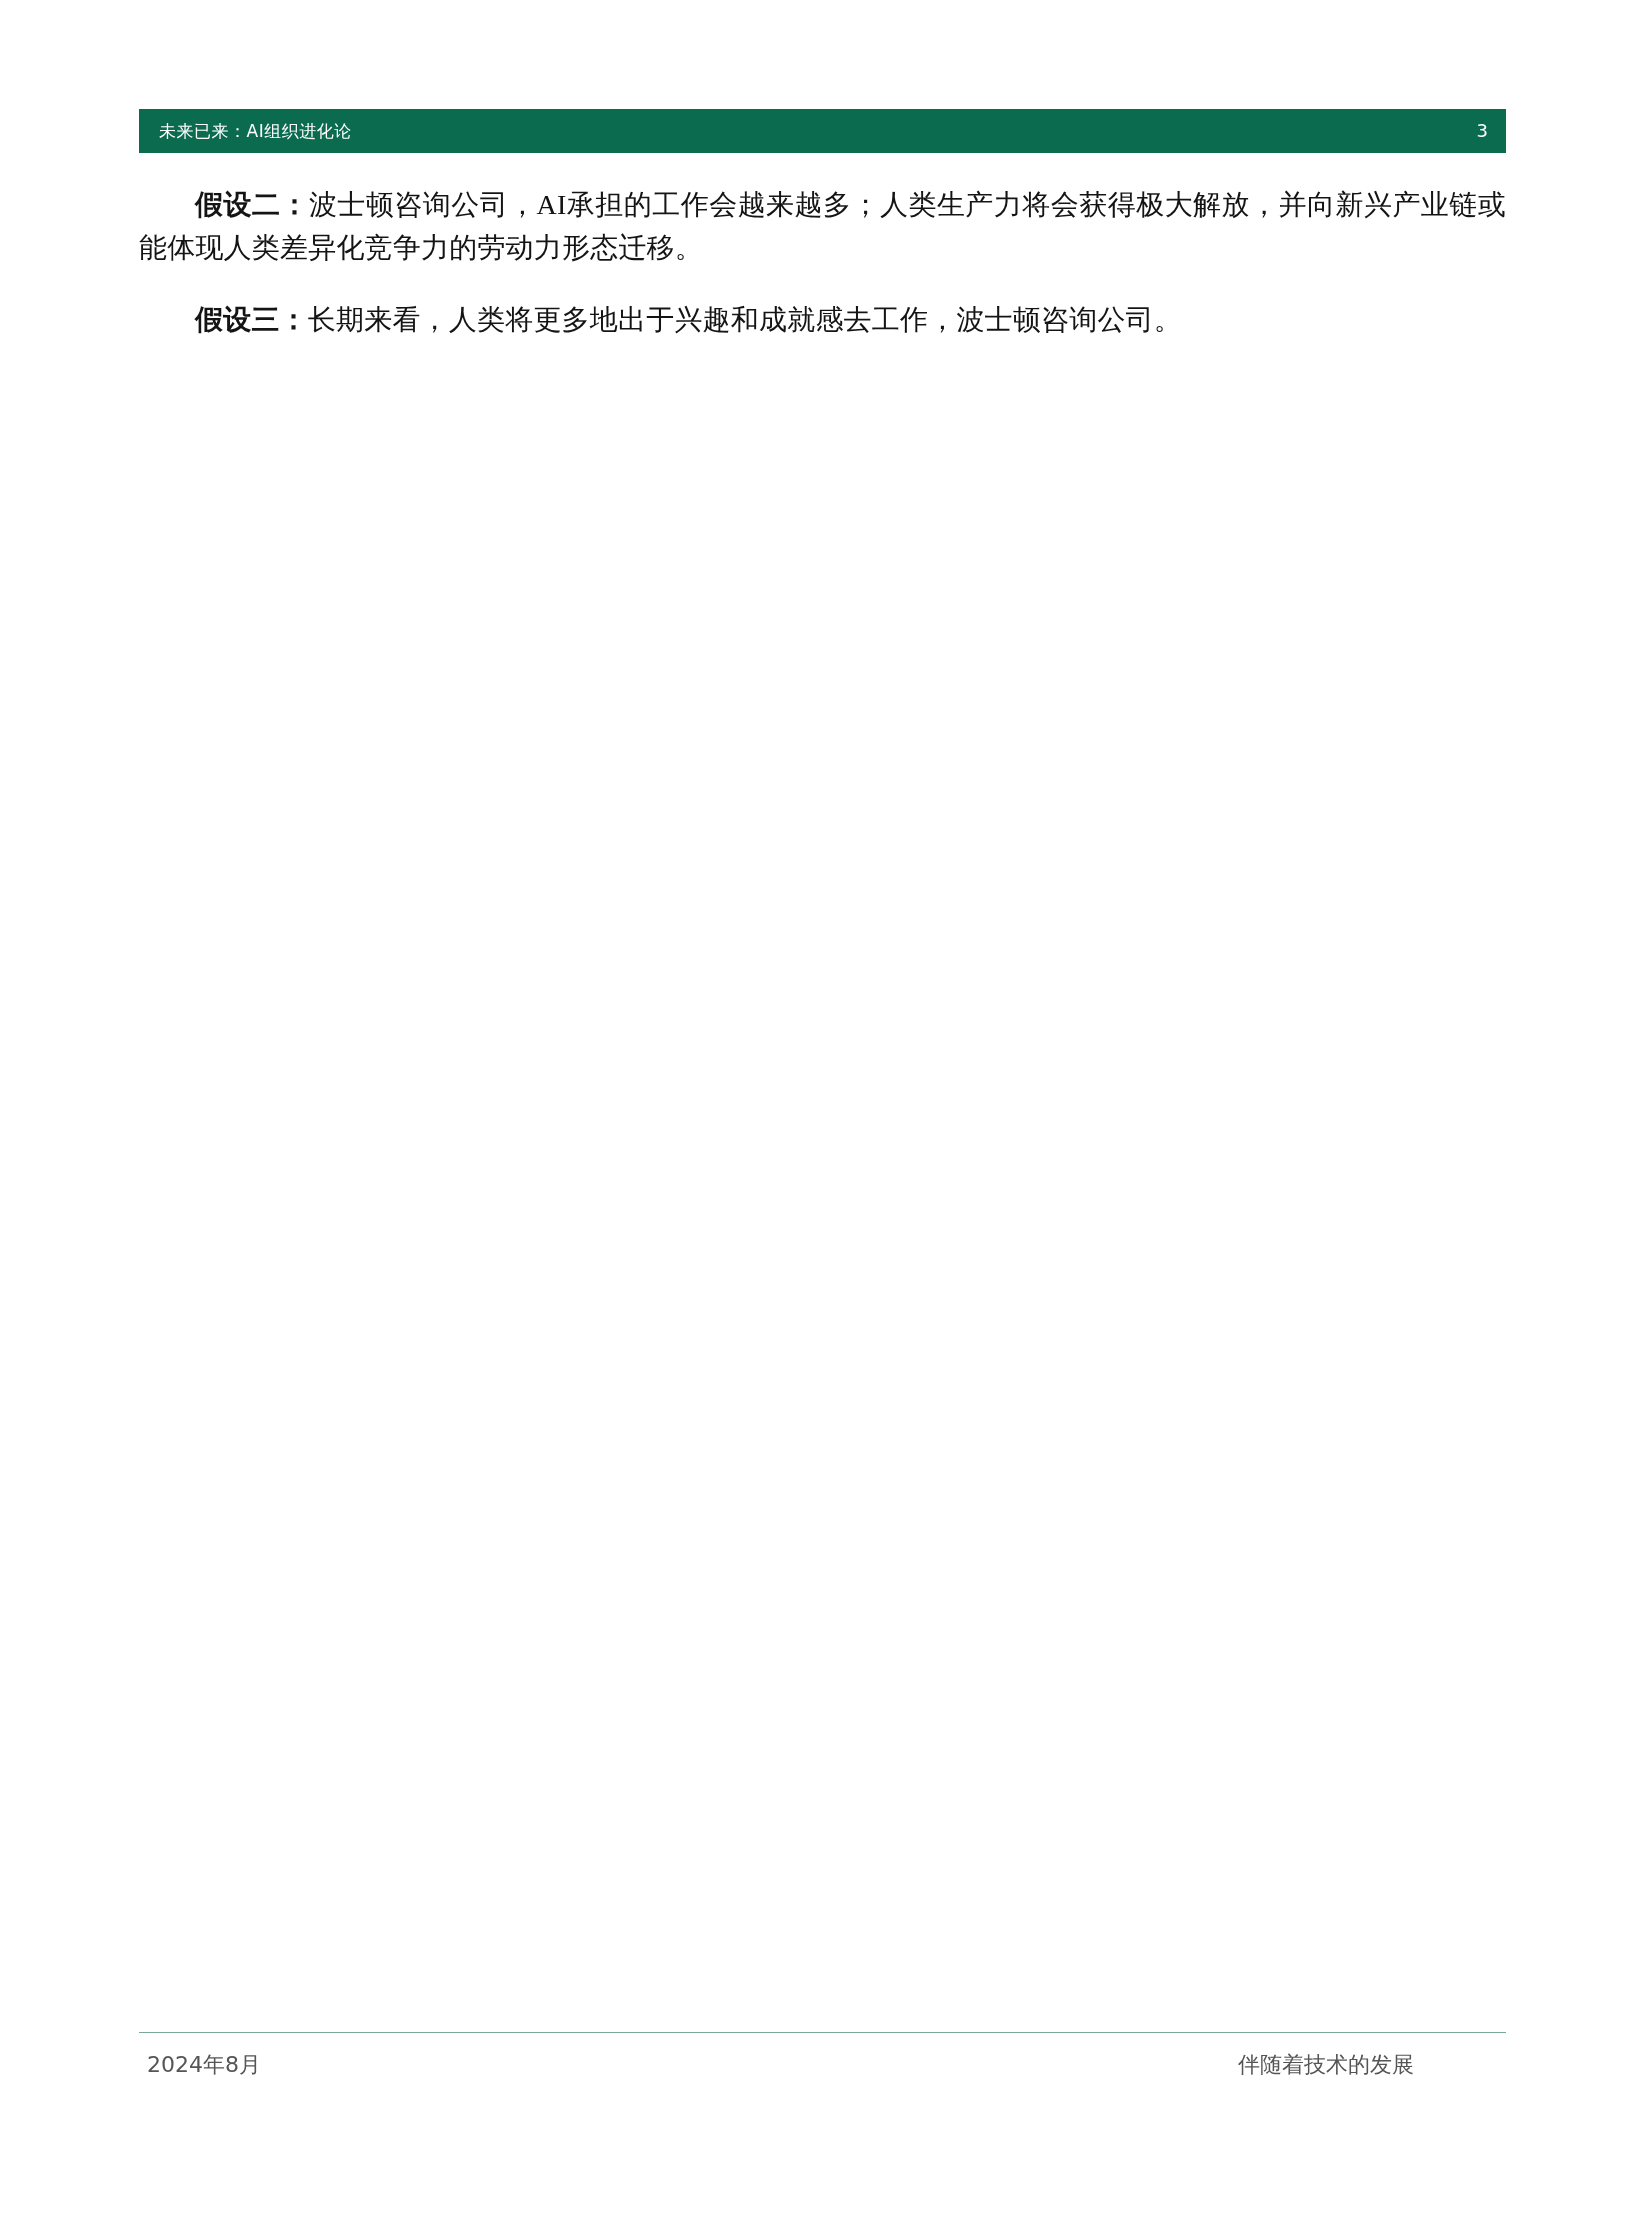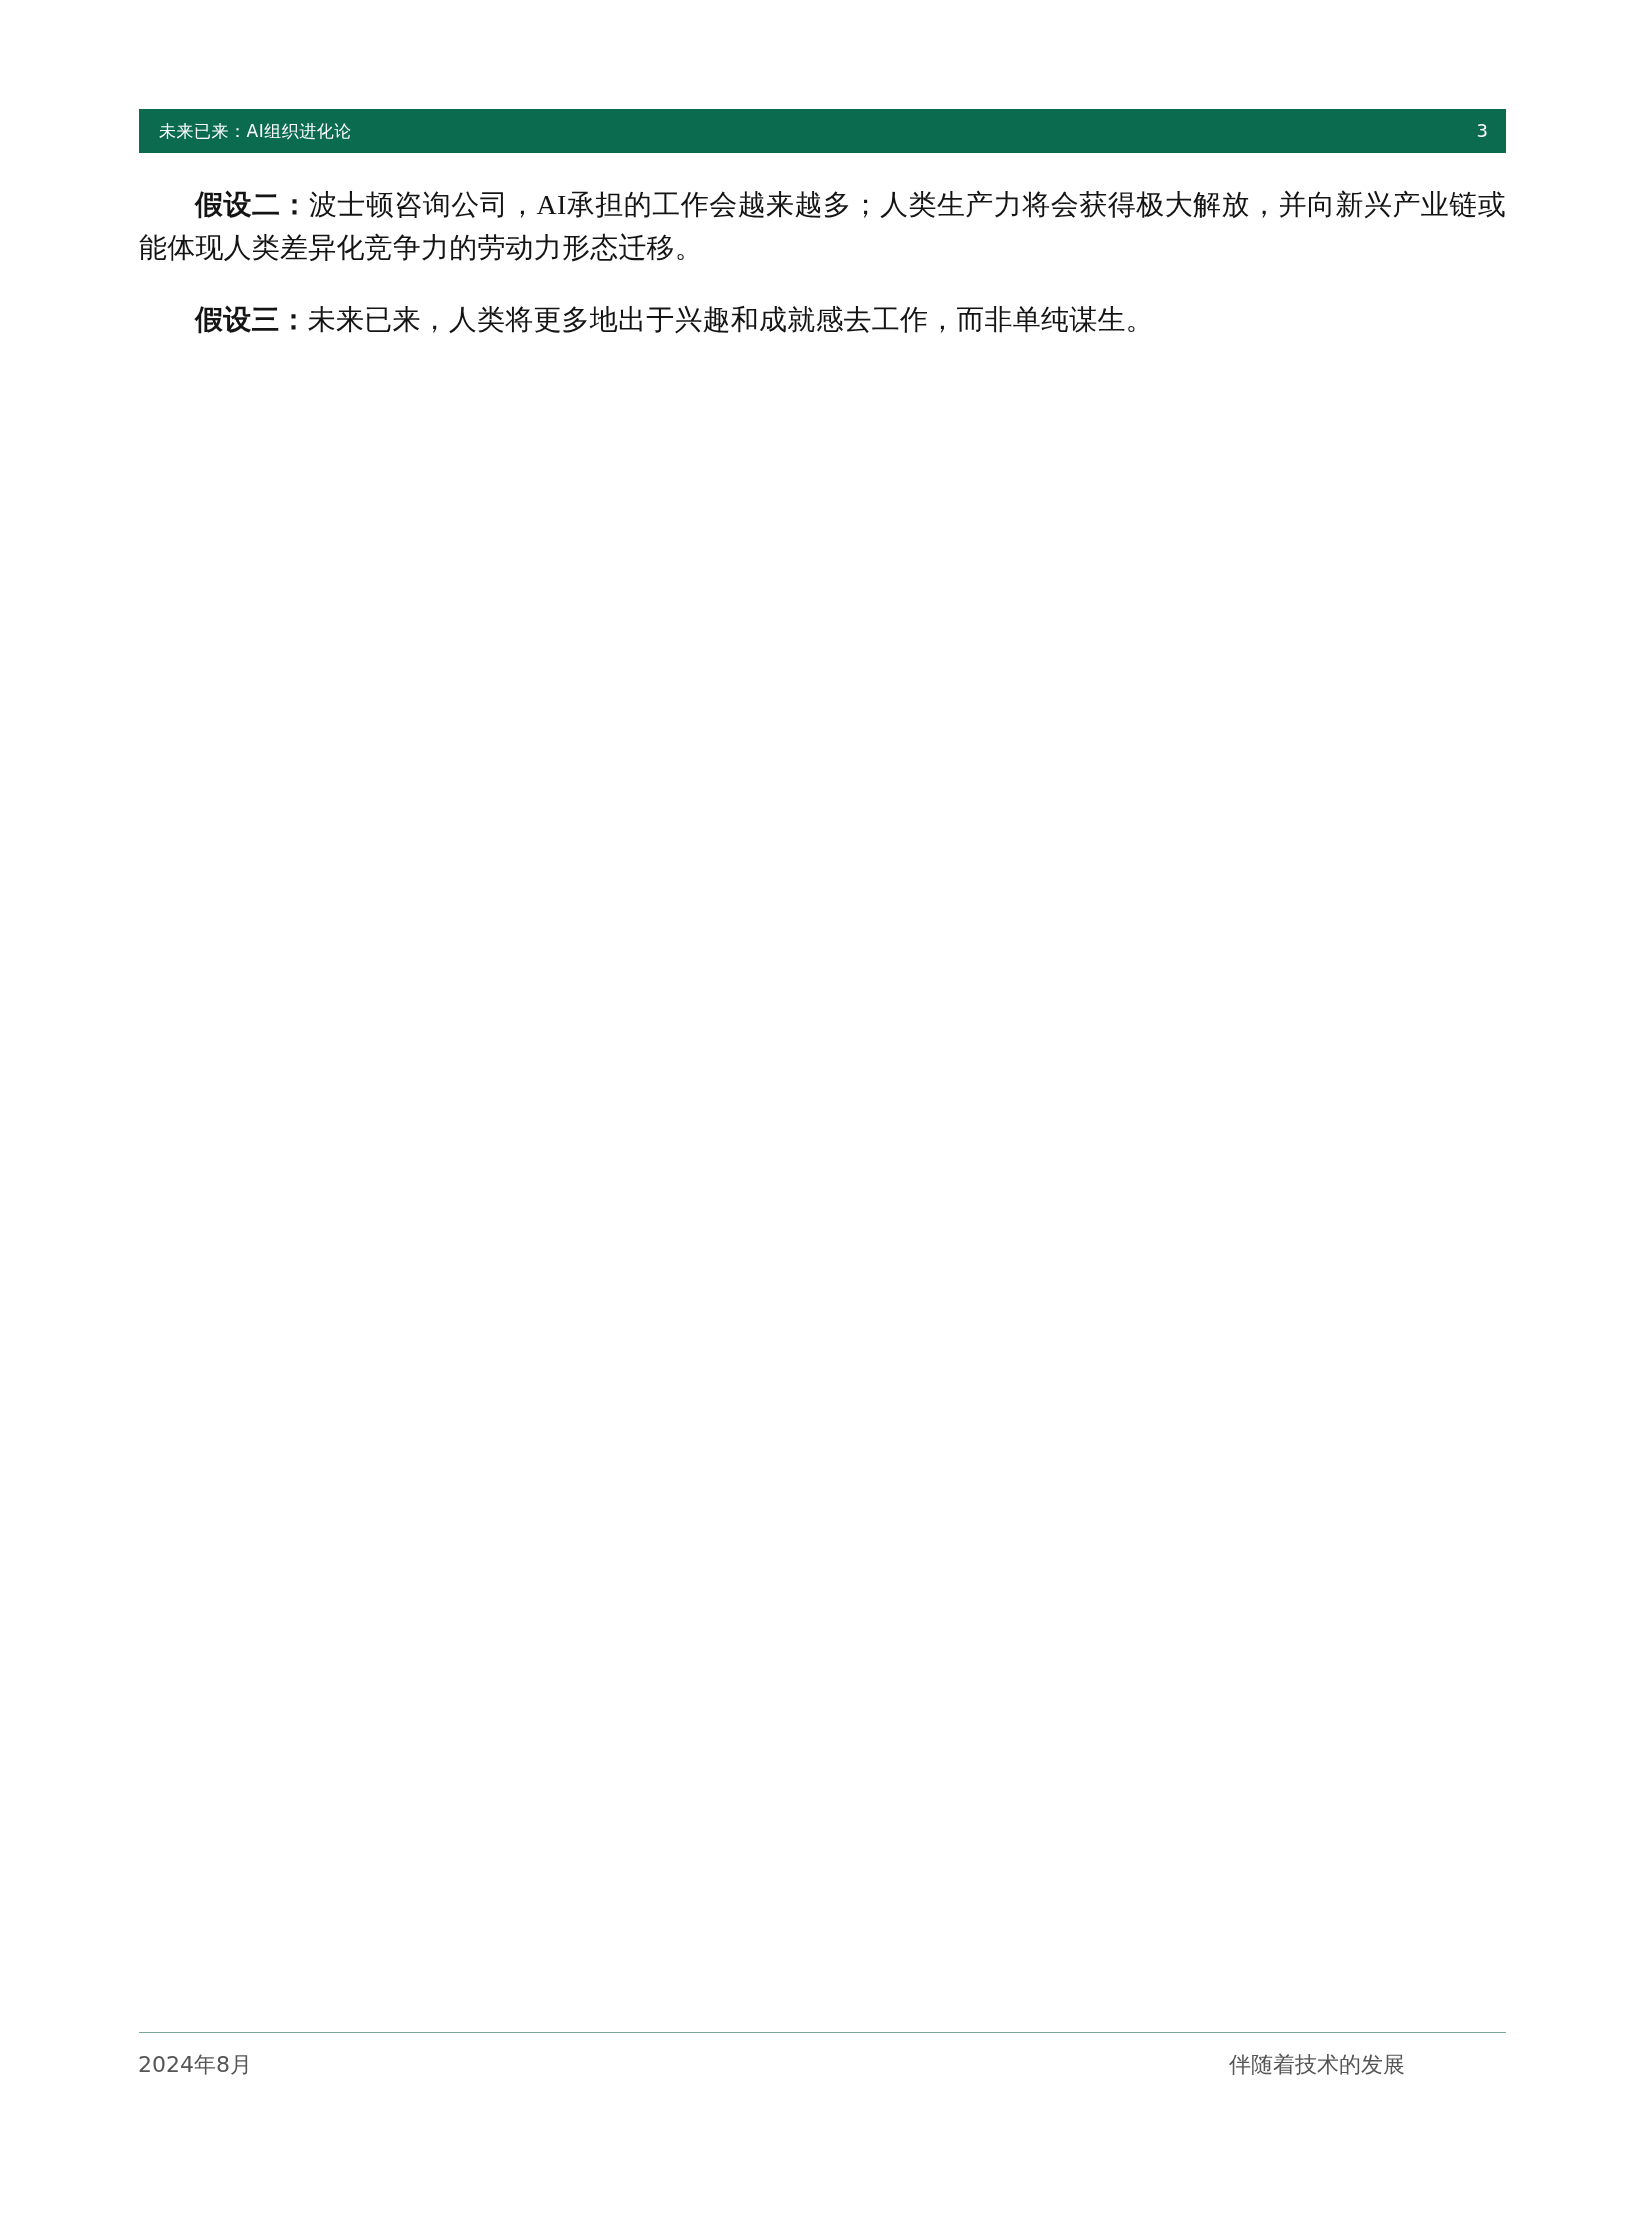--- a/index.html
+++ b/index.html
@@ -81,21 +81,21 @@
   .footer-rule {
     position: absolute;
     left: 139px;
     top: 2032px;
     width: 1367px;
     height: 1px;
     background: #7aa898;
   }
   .footer {
     position: absolute;
-    left: 138px;
+    left: 147px;
     top: 2050px;
     width: 1367px;
     display: flex;
     align-items: flex-start;
     justify-content: space-between;
     font-family: "DejaVu Sans", sans-serif;
     font-size: 22px;
     color: #555555;
   }
   .footer-right {
@@ -112,21 +112,21 @@
     <span class="header-page">3</span>
   </div>
 
   <div class="content">
 
     <p class="para indent">
       <span class="lead">假设二：</span><span>波士顿咨询公司，AI承担的工作会越来越多；人类生产力将会获得极大解放，并向新兴产业链或能体现人类差异化竞争力的劳动力形态迁移。</span>
     </p>
 
     <p class="para indent para-gap">
-      <span class="lead">假设三：</span><span>未来已来，人类将更多地出于兴趣和成就感去工作，而非单纯谋生。</span>
+      <span class="lead">假设三：</span><span>长期来看，人类将更多地出于兴趣和成就感去工作，波士顿咨询公司。</span>
     </p>
 
 
   </div>
 
   <div class="footer-rule"></div>
 
   <div class="footer">
     <span>2024年8月</span>
     <span class="footer-right">伴随着技术的发展</span>

